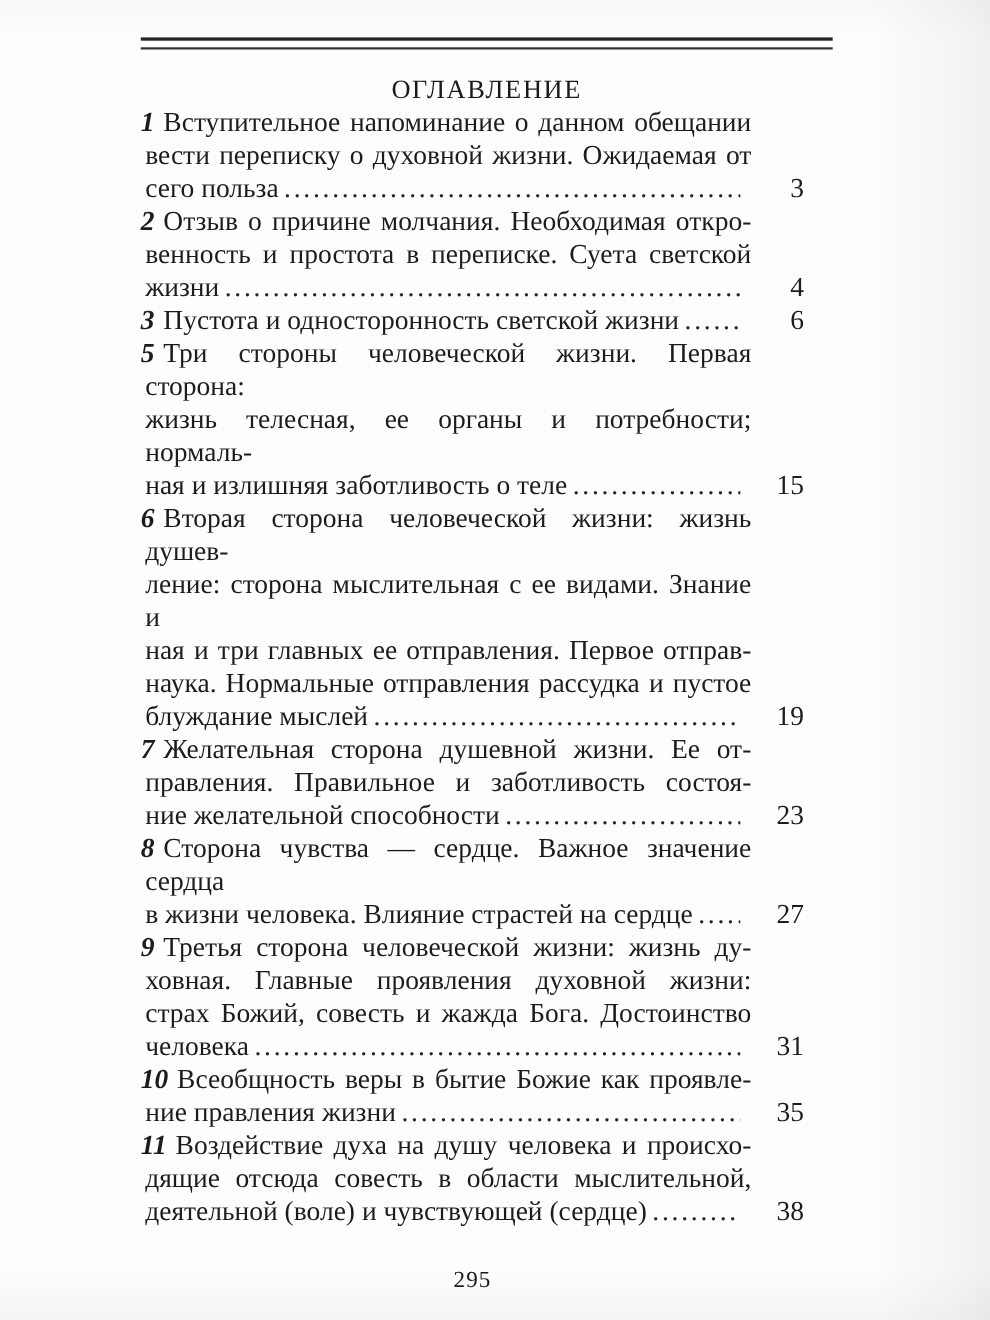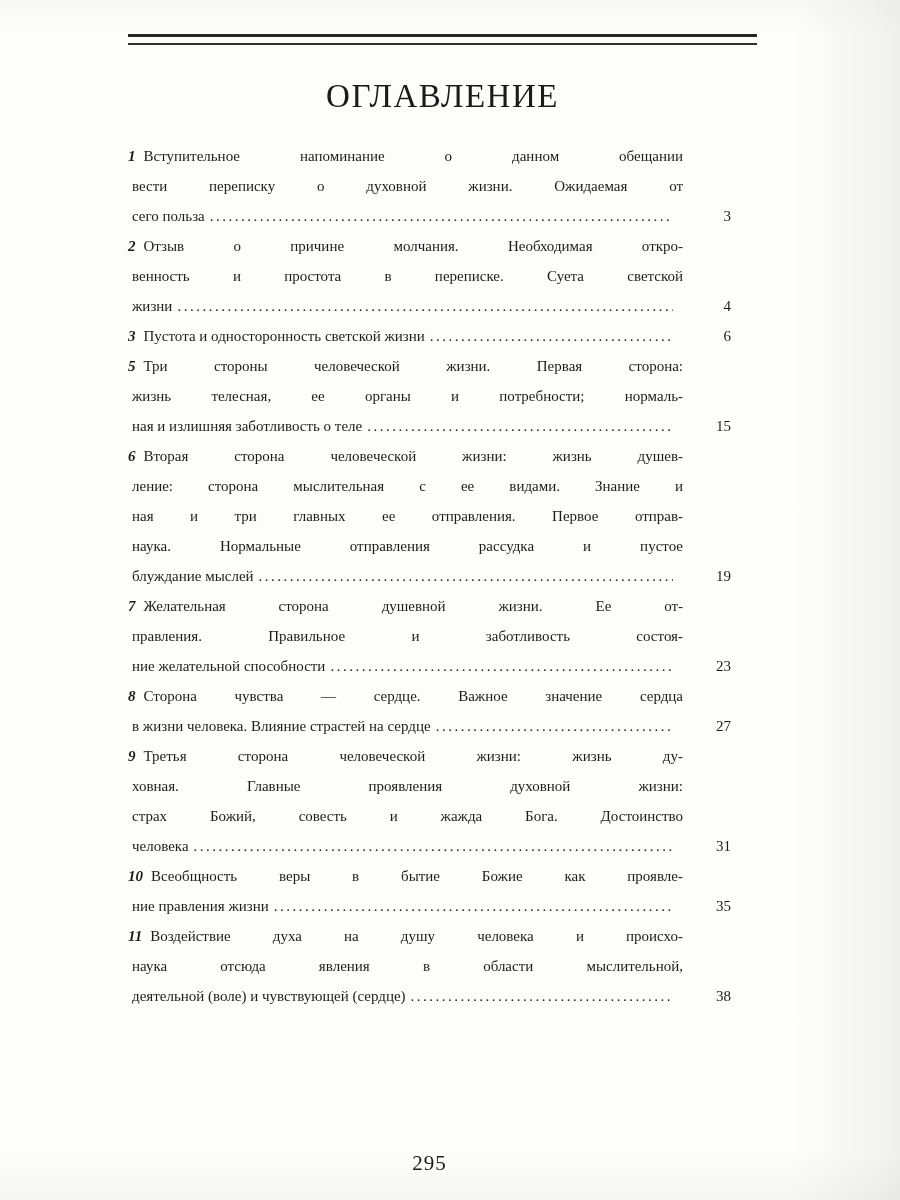--- a/index.html
+++ b/index.html
@@ -17,32 +17,31 @@
   .content {
     position: absolute;
     left: 128px;
     top: 0;
     width: 629px;
   }
   .double-rule { margin-top: 34px; }
   .double-rule .r1 { height: 3px; background: #262626; }
   .double-rule .r2 { height: 2px; background: #303030; margin-top: 6px; }
   .title {
-    margin-top: 36px;
+    margin-top: 22px;
     text-align: center;
-    font-size: 33px;
+    font-size: 24px;
     line-height: 30px;
     font-weight: 400;
     letter-spacing: 1.5px;
     color: #1a1a1a;
   }
   .toc {
-    margin-top: 30px;
     width: 603px;
-    font-size: 15px;
+    font-size: 25px;
     line-height: 30px;
   }
   .entry .line {
     padding-left: 4px;
     padding-right: 48px;
     text-align: justify;
     text-align-last: justify;
   }
   .entry .line.first { text-indent: -4px; }
   .num {
@@ -170,21 +169,21 @@
       <div class="entry">
         <div class="line first"><span class="num">10</span>Всеобщность веры в бытие Божие как проявле-</div>
         <div class="lastline">
           <span class="txt">ние правления жизни</span>
           <span class="leader"></span>
           <span class="pagenum">35</span>
         </div>
       </div>
       <div class="entry">
         <div class="line first"><span class="num">11</span>Воздействие духа на душу человека и происхо-</div>
-        <div class="line">наука отсюда явления в области мыслительной,</div>
+        <div class="line">дящие отсюда совесть в области мыслительной,</div>
         <div class="lastline">
           <span class="txt">деятельной (воле) и чувствующей (сердце)</span>
           <span class="leader"></span>
           <span class="pagenum">38</span>
         </div>
       </div>
     </div>
 </div>
 <div class="footer">295</div>
 

